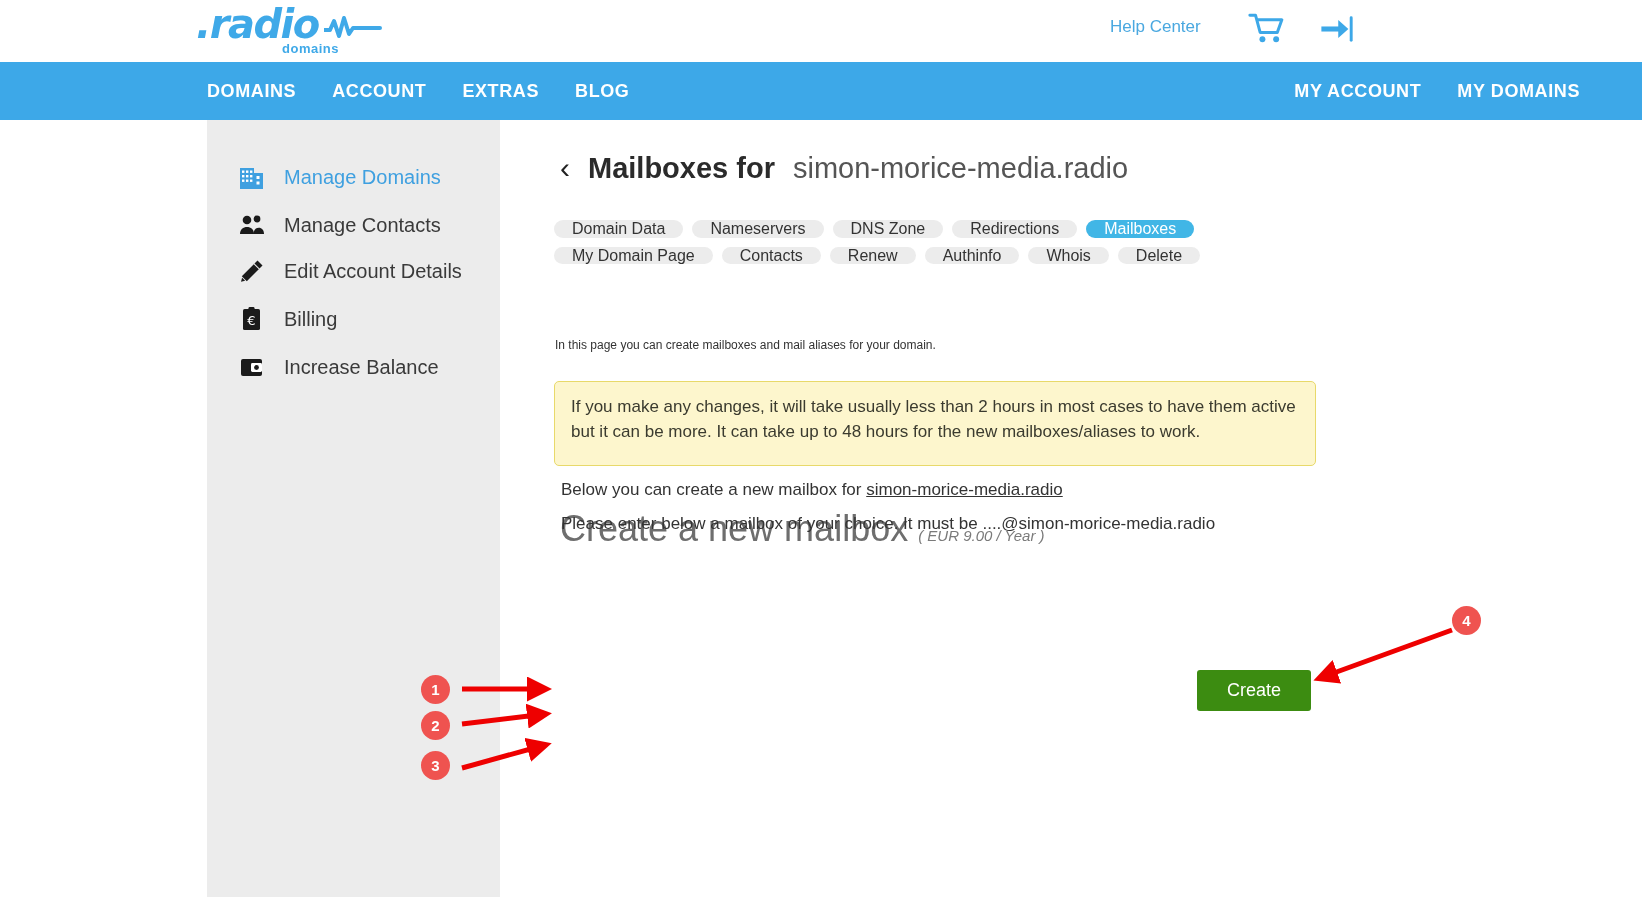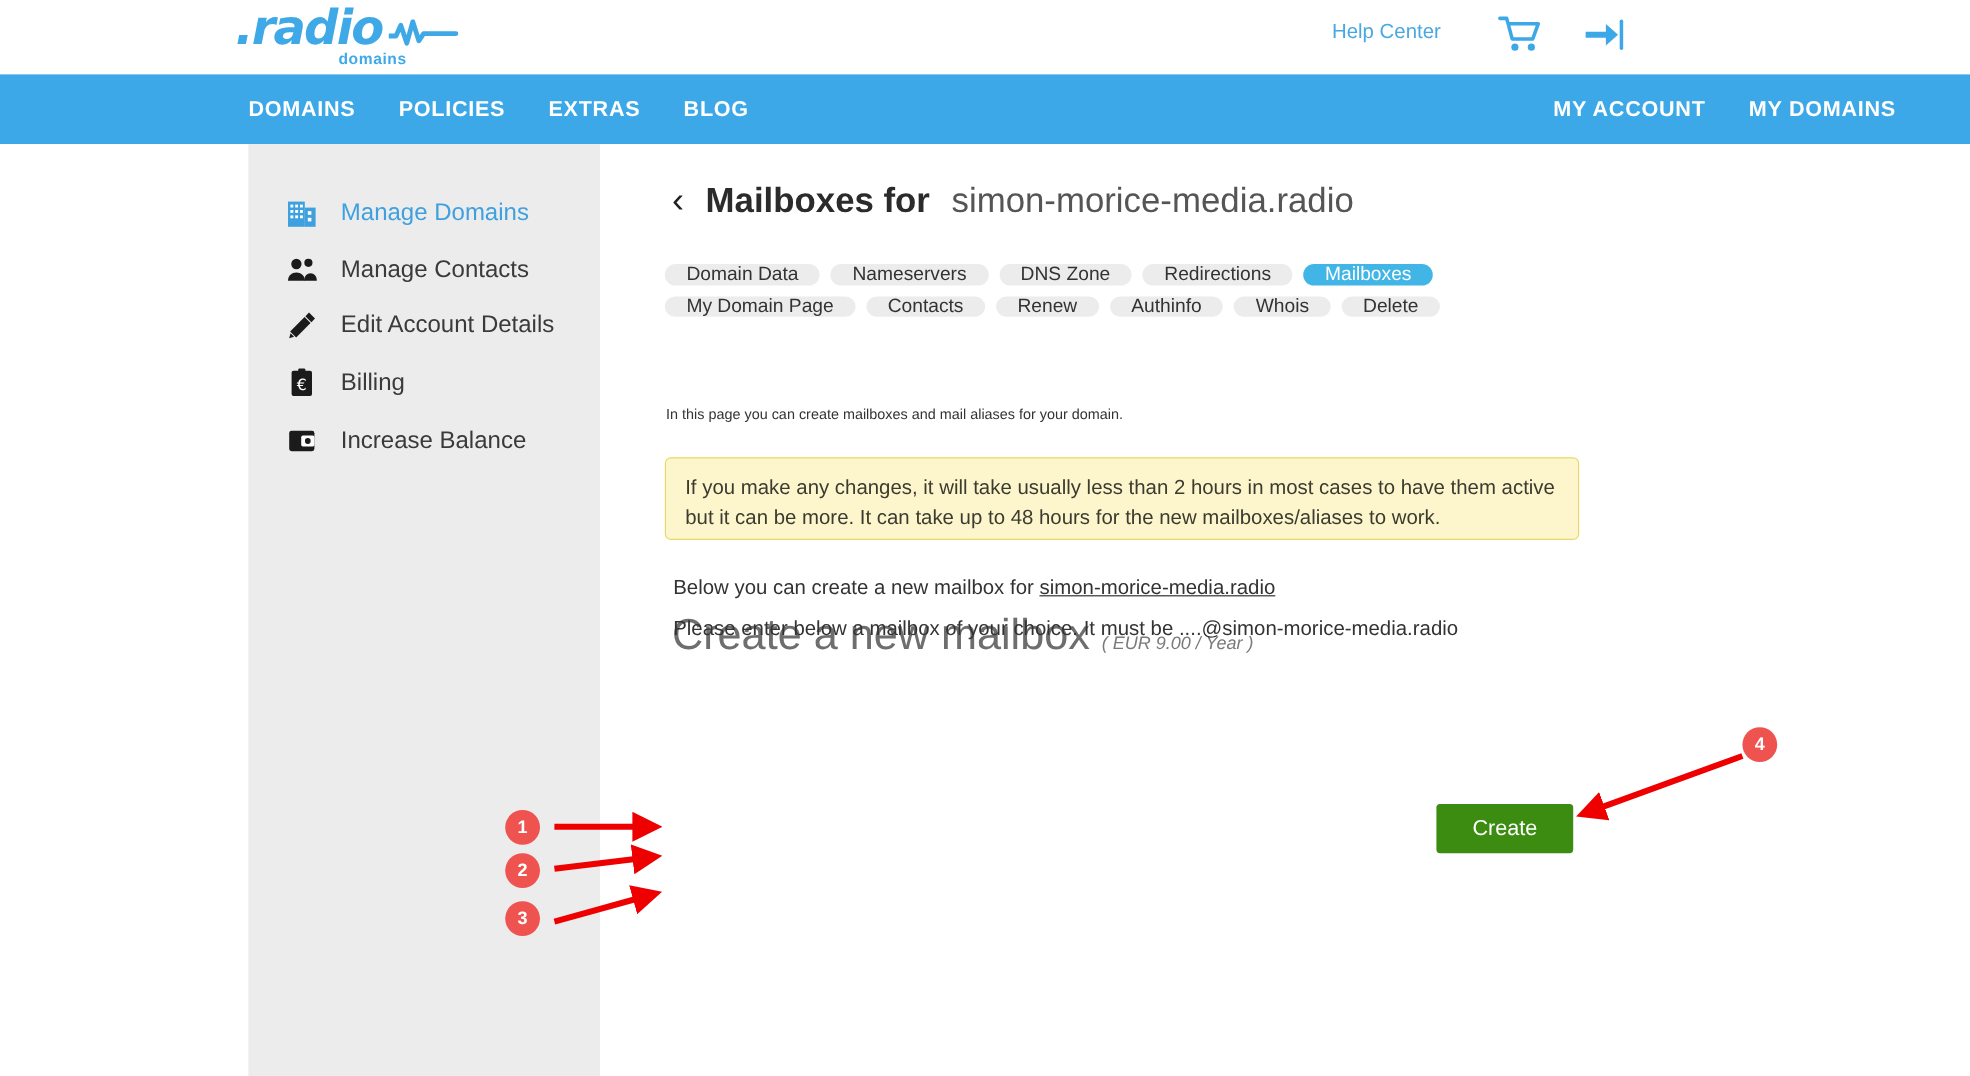--- a/index.html
+++ b/index.html
@@ -63,21 +63,21 @@
     padding:0 18px;font-size:16px;font-family:"Liberation Sans", sans-serif;
     cursor:pointer;white-space:nowrap;line-height:1.1;
   }
   .tab.active{background:#41b6e6;color:#fff;}
 
   .intro{position:absolute;left:55px;top:218px;font-size:12px;color:#333;}
 
   .notice{
     position:absolute;left:54px;top:261px;width:728px;
     background:#fdf6cd;border:1px solid #e8d96a;border-radius:5px;
-    padding:13px 16px 5px 16px;
+    padding:13px 16px 21px 16px;
   }
   .notice p{margin:0;font-size:17px;color:#3b3b2f;line-height:1.45;}
 
   .create-head{position:absolute;left:60px;top:388px;display:flex;align-items:baseline;gap:10px;}
   .create-head .h{font-size:36px;color:#6e6e6e;font-weight:normal;}
   .create-head .price{font-size:15px;color:#7a7a7a;font-style:italic;}
 
   .sub1{position:absolute;left:561px;top:480px;font-size:17px;color:#333;}
   .sub2{position:absolute;left:561px;top:514px;font-size:17px;color:#333;}
   .sub1 u{text-decoration:underline;}
@@ -141,21 +141,21 @@
     <svg class="login-icon" viewBox="0 0 32 28">
       <path d="M3 14 h17" stroke="#3da8e8" stroke-width="4.5" stroke-linecap="butt"></path>
       <path d="M18 6 l9 8 l-9 8 z" fill="#3da8e8"></path>
       <path d="M29.5 4 v20" stroke="#3da8e8" stroke-width="2.6" stroke-linecap="round"></path>
     </svg>
   </div>
 
   <div class="navbar">
     <div class="nav-left">
       <a class="nav-item">DOMAINS</a>
-      <a class="nav-item">POLICIES</a>
+      <a class="nav-item">ACCOUNT</a>
       <a class="nav-item">EXTRAS</a>
       <a class="nav-item">BLOG</a>
     </div>
     <div class="nav-right">
       <a class="nav-item">MY ACCOUNT</a>
       <a class="nav-item">MY DOMAINS</a>
     </div>
   </div>
 
   <div class="sidebar">

